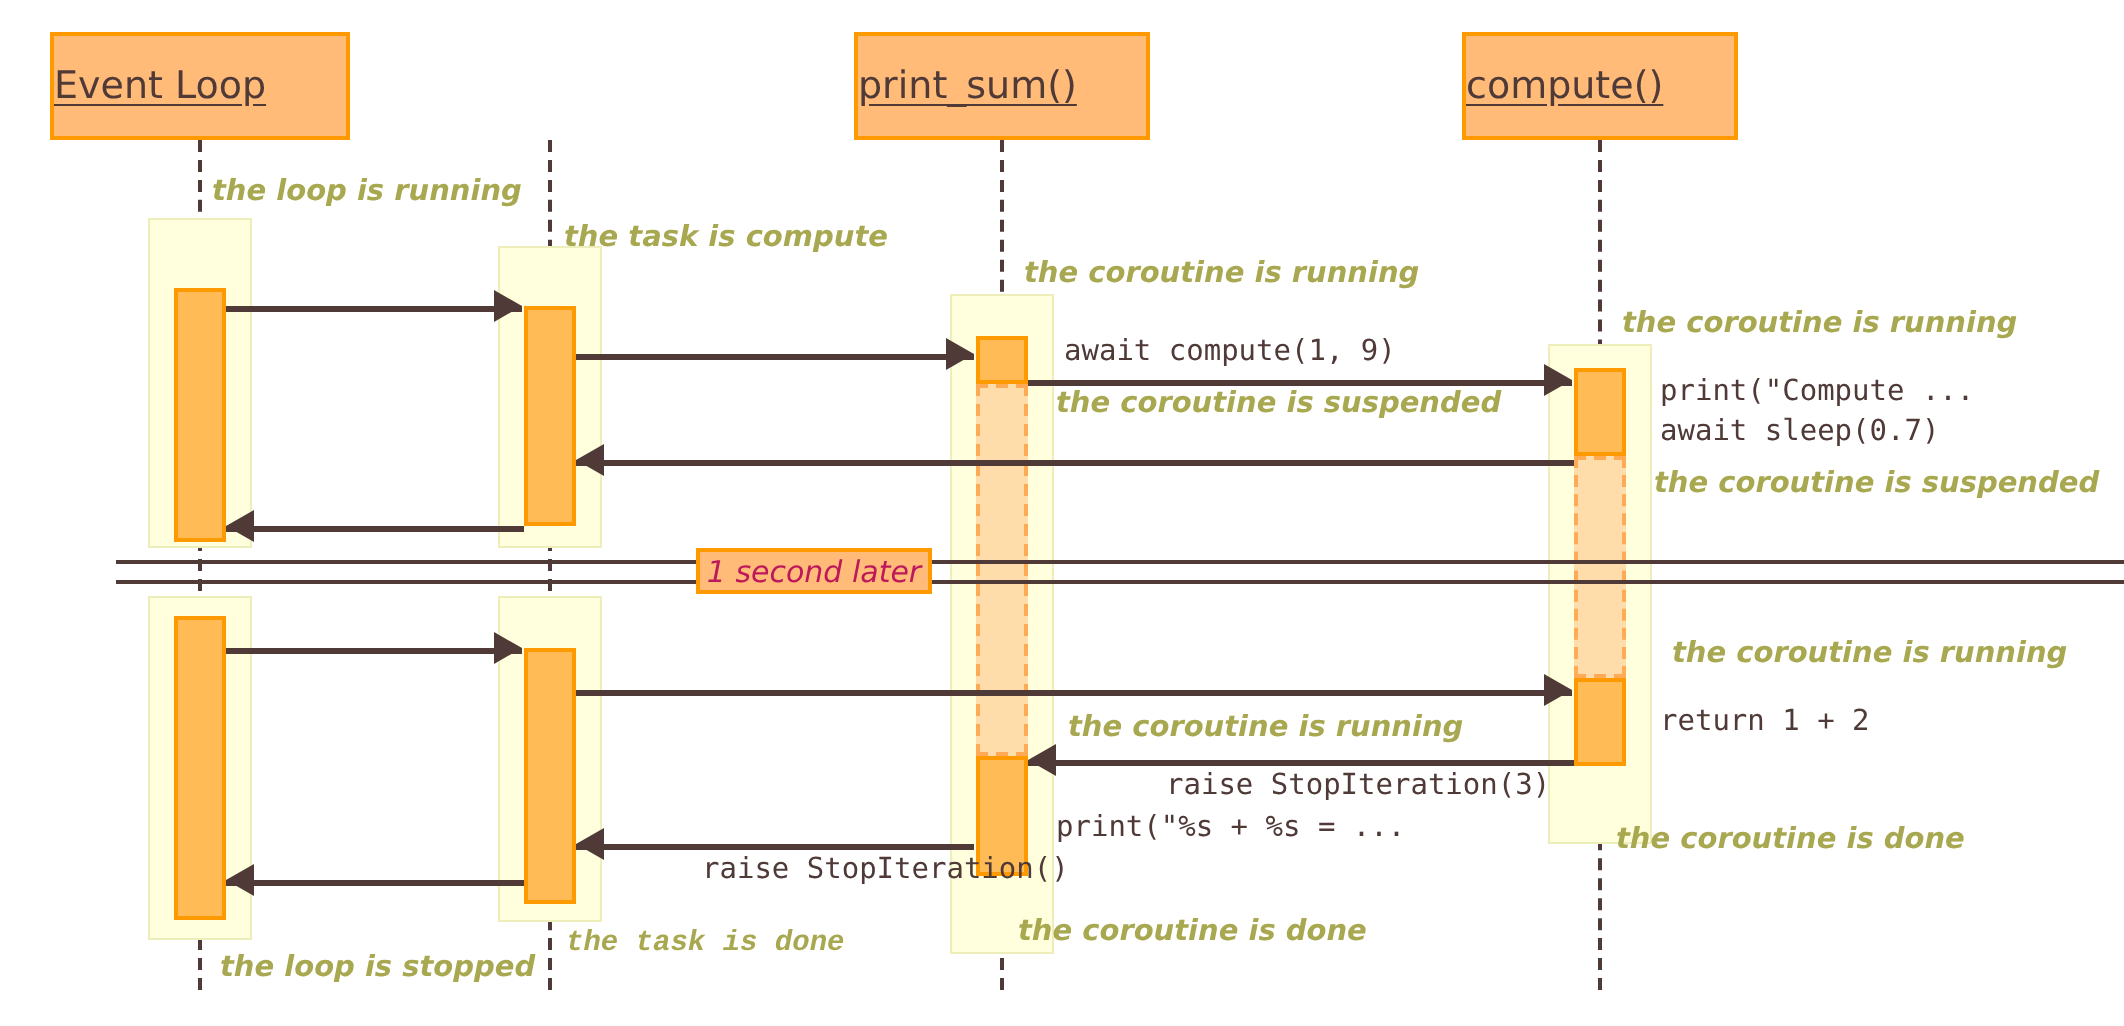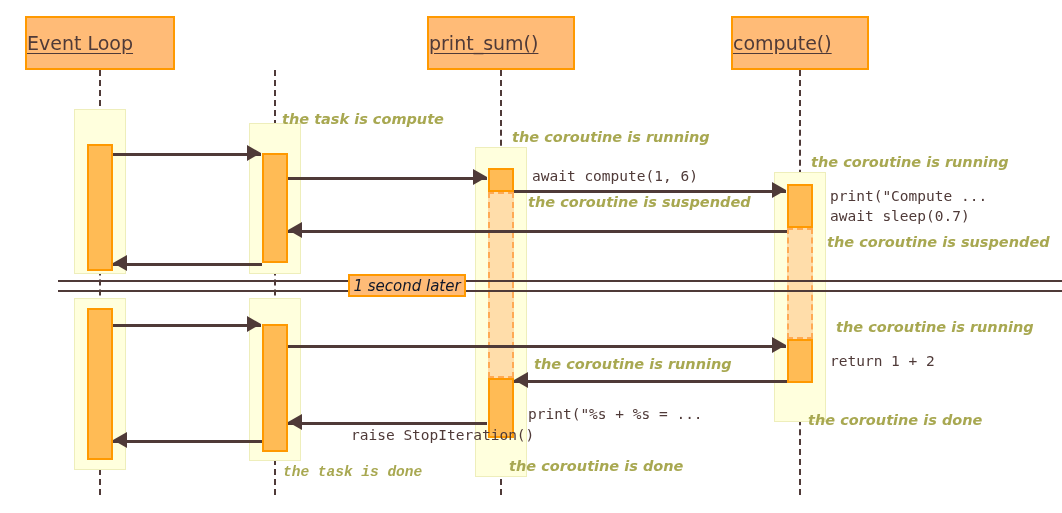--- a/index.html
+++ b/index.html
@@ -54,21 +54,21 @@
     font-family:"DejaVu Sans",sans-serif;
     font-size:14.5px;font-style:italic;font-weight:bold;color:#A8A851;
   }
 
   
   .divline{position:absolute;height:0;border-top:2px solid #4F3A38;}
   .delay{
     position:absolute;box-sizing:border-box;
     background:#FFBB77;border:2px solid #FF9900;
     display:flex;align-items:center;justify-content:center;
-    font-size:15px;font-style:italic;color:#0f172a;white-space:nowrap;
+    font-size:15px;font-style:italic;color:#be185d;white-space:nowrap;
     font-family:"DejaVu Sans",sans-serif;
   }
 </style>
 </head>
 <body>
 
 <div id="diagram">
 
   <div class="lifeline" style="left:99px;top:70px;height:425px;"></div>
   <div class="lifeline" style="left:274px;top:70px;height:425px;"></div>
@@ -105,38 +105,40 @@
   <div class="activation suspended" style="left:787px;top:228px;width:26px;height:111px;"></div>
 
   <div class="activation" style="left:787px;top:339px;width:26px;height:44px;"></div>
 
   <div class="activation" style="left:87px;top:308px;width:26px;height:152px;"></div>
 
   <div class="activation" style="left:262px;top:324px;width:26px;height:128px;"></div>
 
   <div class="activation" style="left:488px;top:378px;width:26px;height:60px;"></div>
 
+  <div class="note" style="left:106px;top:88px;">the loop is running</div>
   <div class="note" style="left:282px;top:111px;">the task is compute</div>
   <div class="note" style="left:512px;top:129px;">the coroutine is running</div>
   <div class="note" style="left:811px;top:154px;">the coroutine is running</div>
   <div class="note" style="left:528px;top:194px;">the coroutine is suspended</div>
   <div class="note" style="left:827px;top:234px;">the coroutine is suspended</div>
   <div class="note" style="left:836px;top:319px;">the coroutine is running</div>
   <div class="note" style="left:534px;top:356px;">the coroutine is running</div>
   <div class="note" style="left:808px;top:412px;">the coroutine is done</div>
   <div class="note" style="left:509px;top:458px;">the coroutine is done</div>
   <div class="note" style="left:283px;top:464px;font-family:Liberation Mono, monospace;">the task is done</div>
+  <div class="note" style="left:110px;top:476px;">the loop is stopped</div>
 
   <div class="msg" style="left:113px;top:153px;width:148px;"></div>
   <div class="arrowhead right" style="left:247px;top:145px;"></div>
 
   <div class="msg" style="left:288px;top:177px;width:199px;"></div>
   <div class="arrowhead right" style="left:473px;top:169px;"></div>
 
-  <div class="msglabel" style="left:532px;top:168px;">await compute(1, 6)</div>
+  <div class="msglabel" style="left:532px;top:168px;">await compute(1, 9)</div>
   <div class="msg" style="left:514px;top:190px;width:272px;"></div>
   <div class="arrowhead right" style="left:772px;top:182px;"></div>
 
   <div class="msglabel" style="left:830px;top:188px;">print("Compute ...</div>
   <div class="msglabel" style="left:830px;top:208px;">await sleep(0.7)</div>
 
   <div class="msg" style="left:288px;top:230px;width:499px;"></div>
   <div class="arrowhead left" style="left:288px;top:222px;"></div>
 
   <div class="msg" style="left:113px;top:263px;width:149px;"></div>
@@ -151,20 +153,21 @@
   <div class="msg" style="left:113px;top:324px;width:148px;"></div>
   <div class="arrowhead right" style="left:247px;top:316px;"></div>
 
   <div class="msg" style="left:288px;top:345px;width:498px;"></div>
   <div class="arrowhead right" style="left:772px;top:337px;"></div>
 
   <div class="msglabel" style="left:830px;top:353px;">return 1 + 2</div>
 
   <div class="msg" style="left:514px;top:380px;width:273px;"></div>
   <div class="arrowhead left" style="left:514px;top:372px;"></div>
+  <div class="msglabel" style="left:583px;top:385px;">raise StopIteration(3)</div>
 
   <div class="msglabel" style="left:528px;top:406px;">print("%s + %s = ...</div>
 
   <div class="msg" style="left:288px;top:422px;width:199px;"></div>
   <div class="arrowhead left" style="left:288px;top:414px;"></div>
   <div class="msglabel" style="left:305px;top:427px;margin-left:46px;">raise StopIteration()</div>
 
   <div class="msg" style="left:113px;top:440px;width:149px;"></div>
   <div class="arrowhead left" style="left:113px;top:432px;"></div>
 

